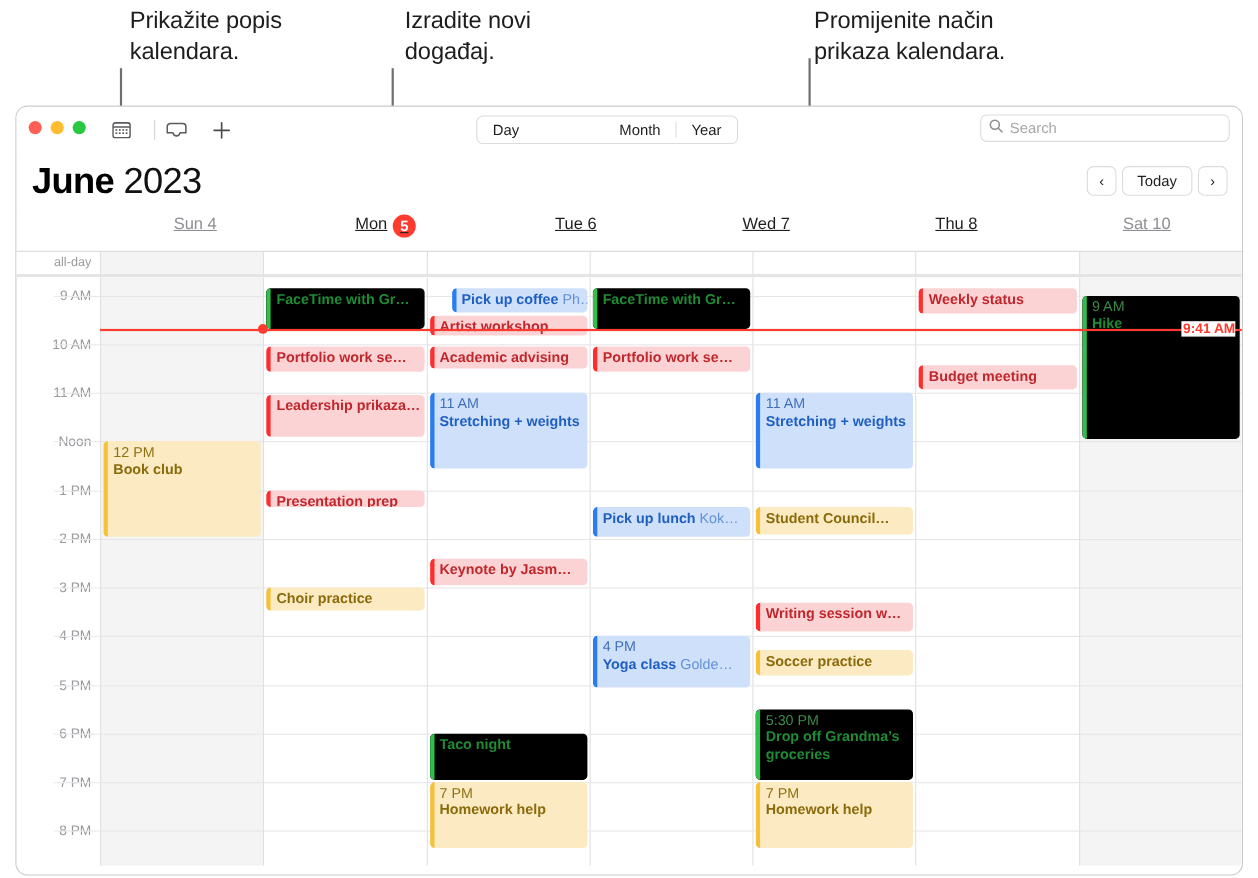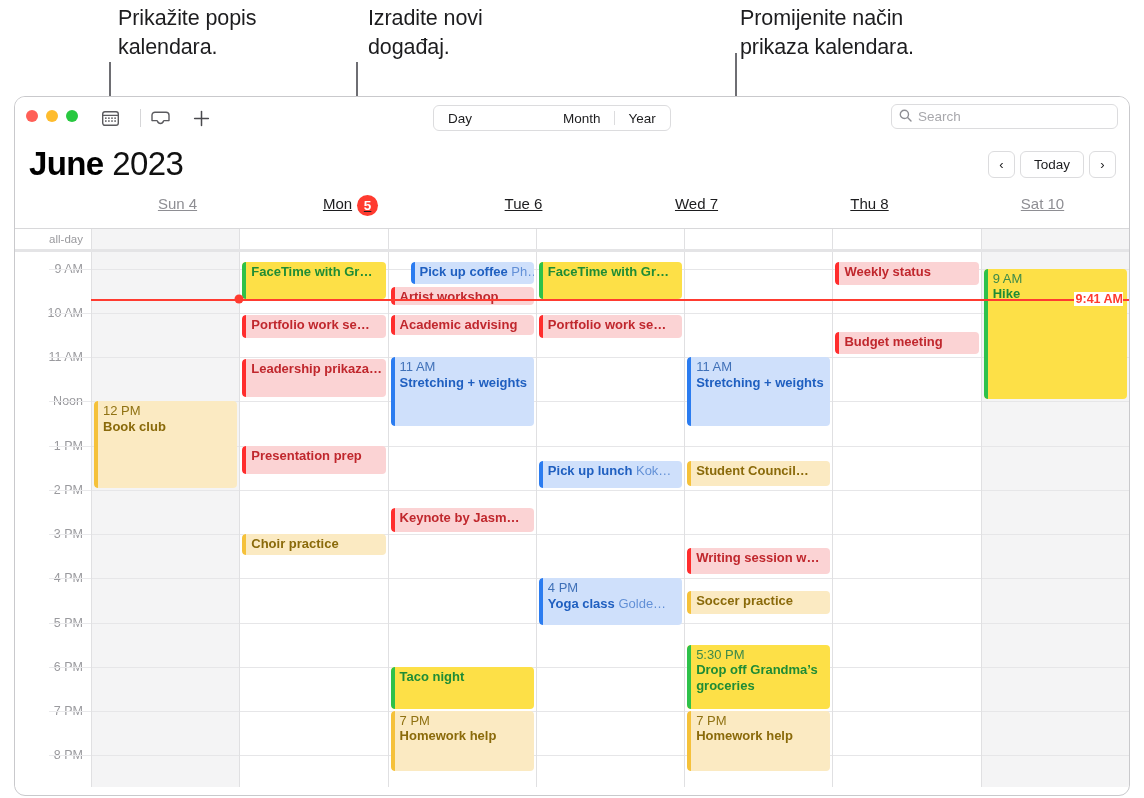--- a/index.html
+++ b/index.html
@@ -317,21 +317,21 @@
   }
   .ev-sub {
     font-weight: normal;
     opacity: 0.62;
   }
   .ev-wrap .ev-title { white-space: normal; }
 
   
   .c-red    { background: #fbd3d4; color: #c0272d; }
   .c-red::before    { background: #ff2d2d; }
-  .c-green  { background: #fde047; color: #1f8c35; }
+  .c-green  { background: #000000; color: #1f8c35; }
   .c-green::before  { background: #2ec14a; }
   .c-blue   { background: #cfe0fb; color: #1f5fc0; }
   .c-blue::before   { background: #2b7cf0; }
   .c-yellow { background: #fbeac2; color: #8a6a0a; }
   .c-yellow::before { background: #f5c13a; }
 
   .c-green .ev-time { color: #3d8a4a; }
   .c-blue .ev-time  { color: #4071b8; }
   .c-yellow .ev-time{ color: #907213; }
 </style>
@@ -511,21 +511,21 @@
             <div class="hline" style="top: 237.876px;"></div>
             <div class="hline" style="top: 282.091px;"></div>
             <div class="hline" style="top: 326.306px;"></div>
             <div class="hline" style="top: 370.521px;"></div>
             <div class="hline" style="top: 414.736px;"></div>
             <div class="hline" style="top: 458.95px;"></div>
             <div class="hline" style="top: 503.165px;"></div>
             <div class="event c-green" style="top: 10.1694px; height: 36.4669px;"><span class="ev-title">FaceTime with Gr…</span></div>
             <div class="event c-red" style="top: 63.2273px; height: 23.2025px;"><span class="ev-title">Portfolio work se…</span></div>
             <div class="event c-red" style="top: 107.442px; height: 37.7934px;"><span class="ev-title">Leadership prikaza…</span></div>
-            <div class="event c-red" style="top: 193.661px; height: 28px;"><span class="ev-title">Presentation prep</span></div>
+            <div class="event c-red" style="top: 193.661px; height: 15px;"><span class="ev-title">Presentation prep</span></div>
             <div class="event c-yellow" style="top: 282.091px; height: 20.9917px;"><span class="ev-title">Choir practice</span></div>
           </div>
         <div class="daycol" id="col2">
             <div class="hline" style="top: 16.8017px;"></div>
             <div class="hline" style="top: 61.0165px;"></div>
             <div class="hline" style="top: 105.231px;"></div>
             <div class="hline" style="top: 149.446px;"></div>
             <div class="hline" style="top: 193.661px;"></div>
             <div class="hline" style="top: 237.876px;"></div>
             <div class="hline" style="top: 282.091px;"></div>

